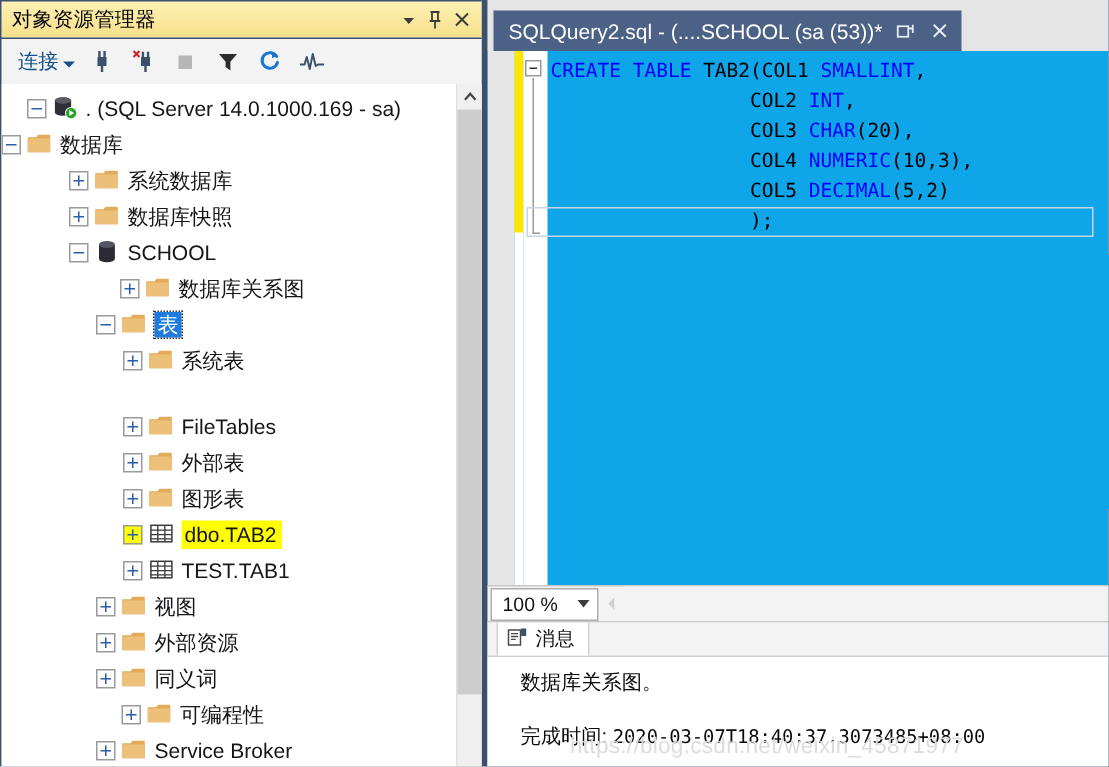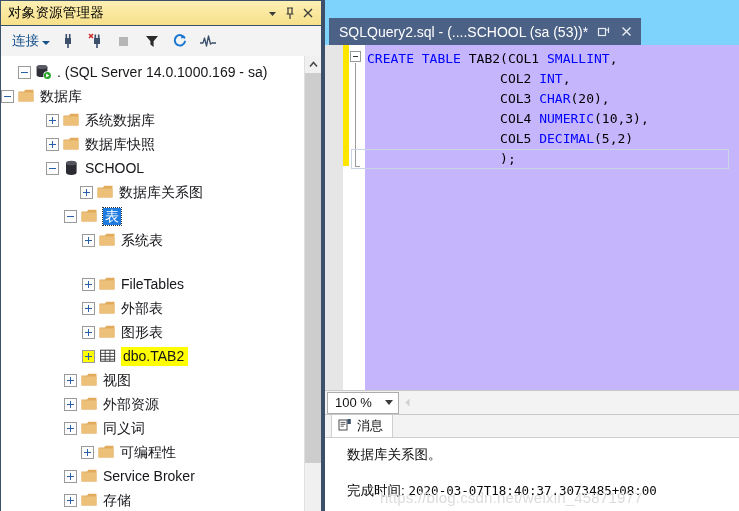--- a/index.html
+++ b/index.html
@@ -212,22 +212,22 @@
   #editor-pane {
     flex: 1 1 auto;
     height: 511px;
     display: flex;
     flex-direction: column;
     background: #3c4f6b;
     box-sizing: border-box;
     position: relative;
   }
   .doc-tabstrip {
-    height: 45px;
-    background: #7dd3fc;
+    height: 34px;
+    background: #e5e5e5;
     display: flex;
     align-items: flex-end;
     padding-left: 4px;
     flex: 0 0 auto;
   }
   .doc-tab {
     height: 27px;
     background: #4c6186;
     display: flex;
     align-items: center;
@@ -245,21 +245,21 @@
     display: flex;
     align-items: center;
     justify-content: center;
     width: 15px;
     height: 15px;
     cursor: default;
   }
 
   .code-area {
     flex: 1 1 auto;
-    background: #c4b5fd;
+    background: #0ea5e9;
     position: relative;
     display: flex;
     overflow: hidden;
   }
   .gutter-indicator {
     width: 18px;
     background: #e6e6e6;
     flex: 0 0 auto;
   }
   .gutter-change {
@@ -636,20 +636,30 @@
           </div>
           <div class="node hl-row" style="padding-left: 81px;">
             <span class="expander plus"></span>
             <span class="ico">
               <svg width="16" height="14" viewBox="0 0 16 14">
                 <rect x="0.6" y="1.2" width="14" height="11" fill="#ffffff" stroke="#3a3a3a" stroke-width="1"></rect>
                 <path d="M0.6,4.4 L14.6,4.4 M0.6,7.4 L14.6,7.4 M0.6,10.2 L14.6,10.2 M5.2,1.2 L5.2,12.2 M9.9,1.2 L9.9,12.2" stroke="#3a3a3a" stroke-width="0.9"></path>
               </svg>
             </span>
             <span class="label hl">dbo.TAB2</span>
+          </div>
+          <div class="node" style="padding-left: 81px;">
+            <span class="expander plus"></span>
+            <span class="ico">
+              <svg width="16" height="14" viewBox="0 0 16 14">
+                <rect x="0.6" y="1.2" width="14" height="11" fill="#ffffff" stroke="#3a3a3a" stroke-width="1"></rect>
+                <path d="M0.6,4.4 L14.6,4.4 M0.6,7.4 L14.6,7.4 M0.6,10.2 L14.6,10.2 M5.2,1.2 L5.2,12.2 M9.9,1.2 L9.9,12.2" stroke="#3a3a3a" stroke-width="0.9"></path>
+              </svg>
+            </span>
+            <span class="label">TEST.TAB1</span>
           </div>
           <div class="node" style="padding-left: 63px;">
             <span class="expander plus"></span>
             <span class="ico">
               <svg width="17" height="14" viewBox="0 0 17 14">
                 <path d="M0.5,2.5 L6,2.5 L7.3,0.8 L15.5,0.8 L15.5,12.5 L0.5,12.5 Z" fill="#e2ab5c"></path>
                 <path d="M0.5,3.4 L15.5,3.4 L15.5,12.5 L0.5,12.5 Z" fill="#edc07a"></path>
               </svg>
             </span>
             <span class="label">视图</span>

